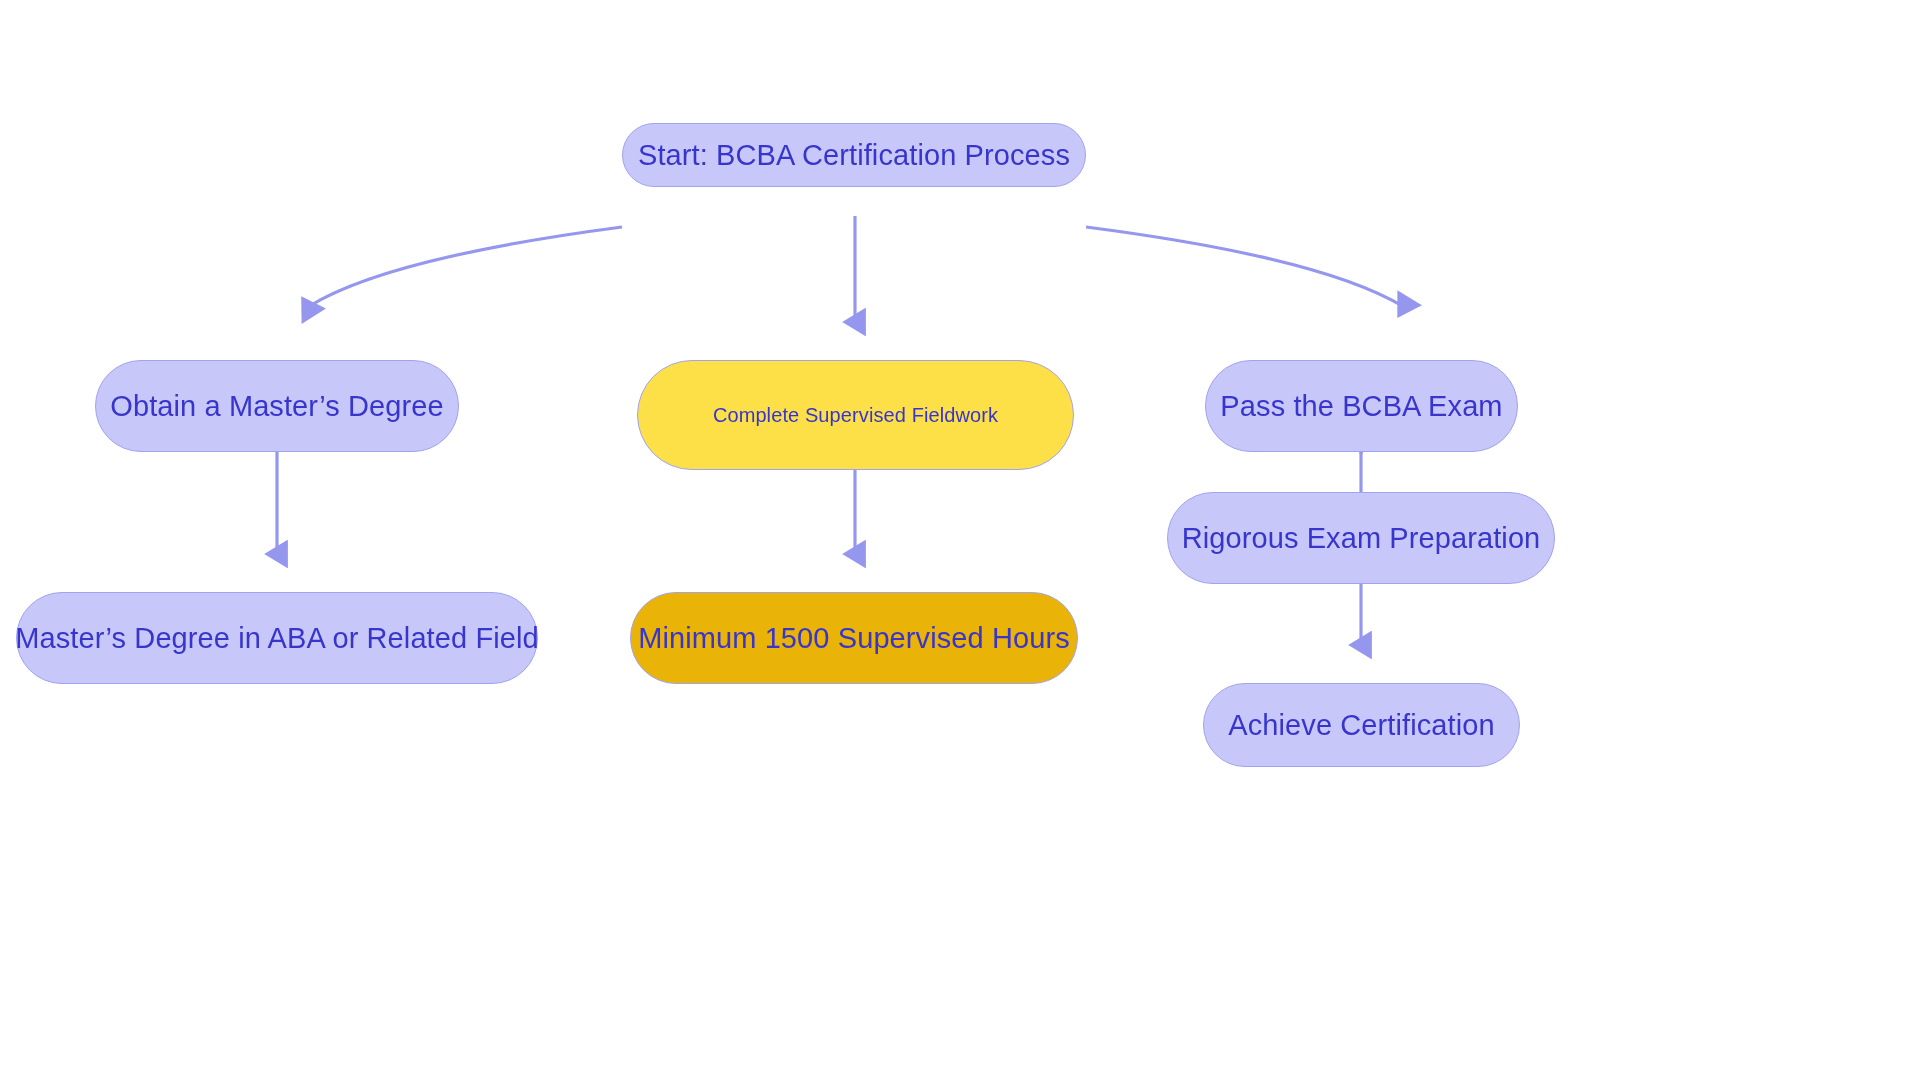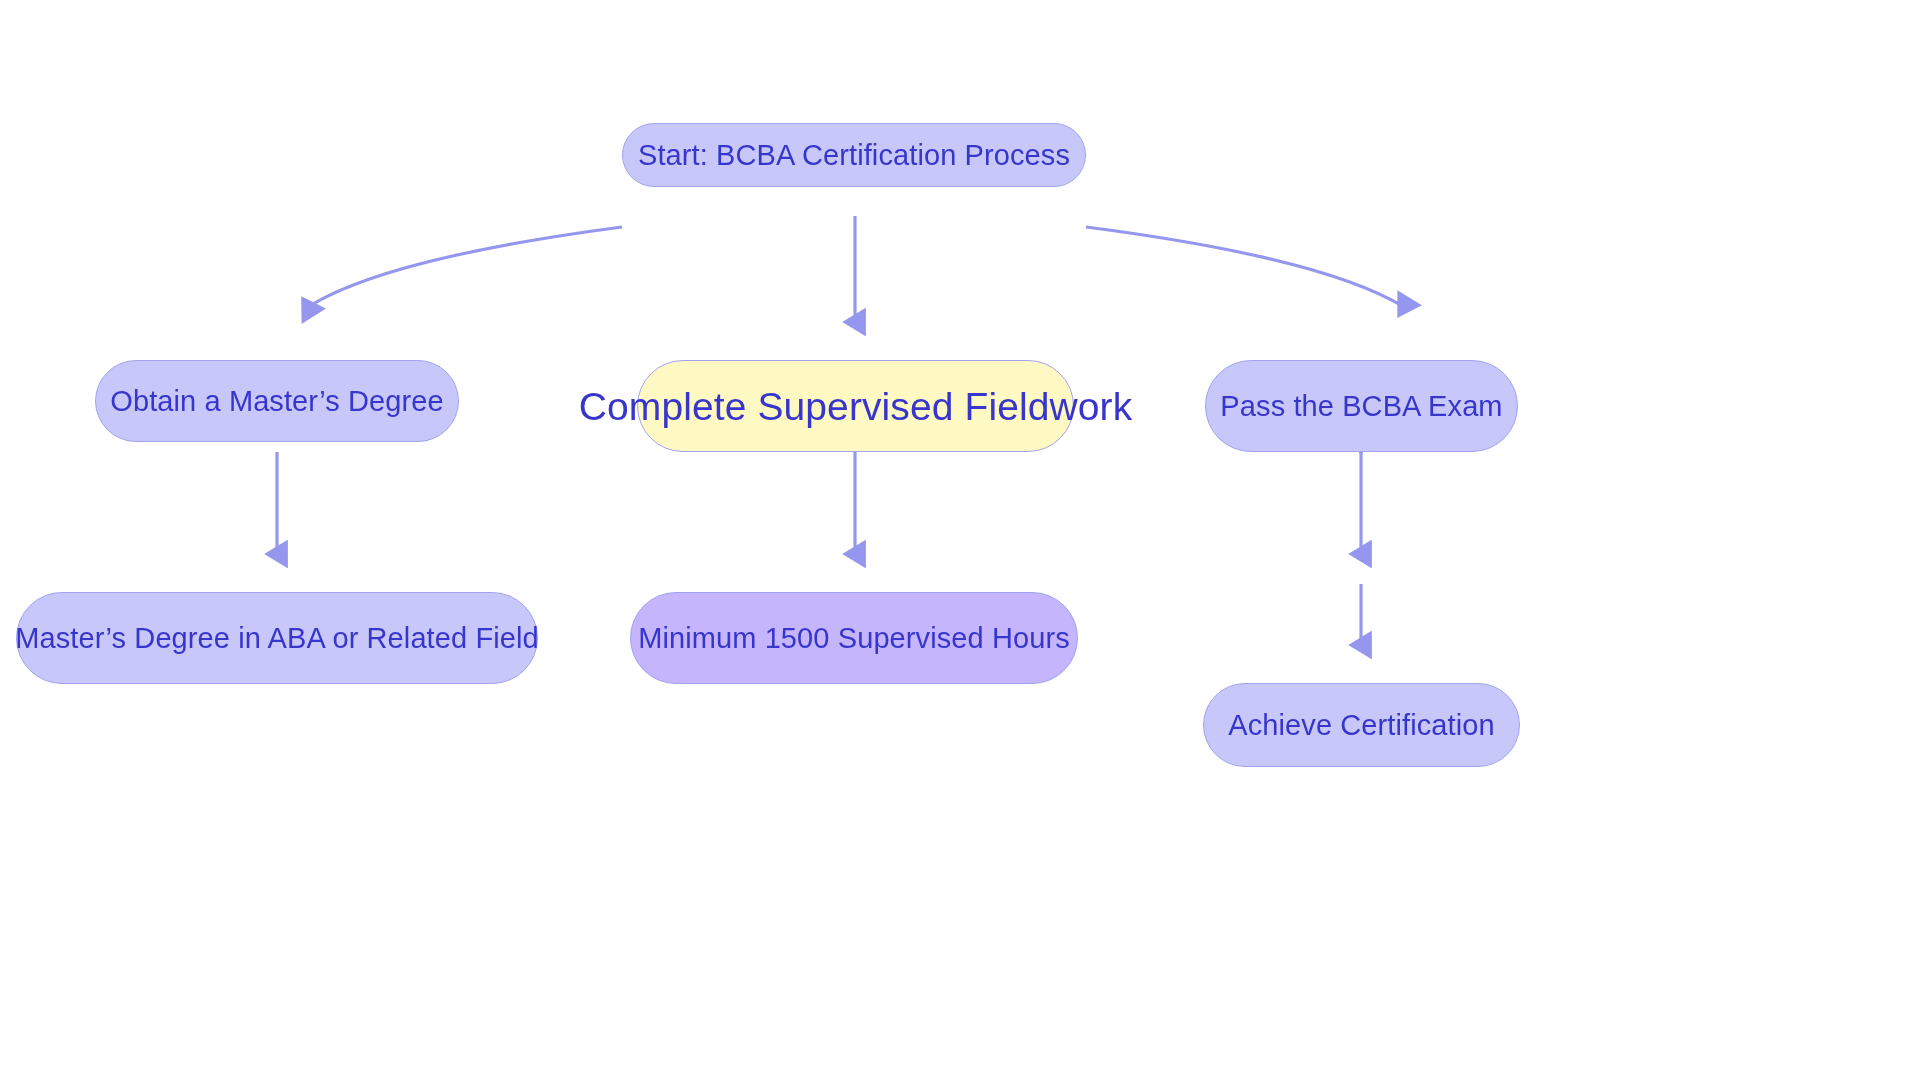--- a/index.html
+++ b/index.html
@@ -72,38 +72,41 @@
     <path d="M 1361 452 L 1361 454" fill="none" stroke="#9597ef" stroke-width="3.2"></path>
     <path d="M 1361 452 L 1361 554" fill="none" stroke="#9597ef" stroke-width="3.2" marker-end="url(#arrowhead)"></path>
 
     <path d="M 1361 584 L 1361 645" fill="none" stroke="#9597ef" stroke-width="3.2" marker-end="url(#arrowhead)"></path>
   </svg>
 
   <div class="node" style="left: 622px; top: 123px; width: 464px; height: 64px; font-size: 29px; background: rgb(199, 200, 249); border-color: rgb(162, 163, 239); color: rgb(56, 53, 205);">
     <span class="node-label">Start: BCBA Certification Process</span>
   </div>
 
-  <div class="node" style="left: 95px; top: 360px; width: 364px; height: 82px; font-size: 29px; background: rgb(199, 200, 249); border-color: rgb(162, 163, 239); color: rgb(56, 53, 205);">
+  <div class="node" style="left: 95px; top: 360px; width: 364px; height: 92px; font-size: 29px; background: rgb(199, 200, 249); border-color: rgb(162, 163, 239); color: rgb(56, 53, 205);">
     <span class="node-label">Obtain a Master’s Degree</span>
   </div>
 
-  <div class="node" style="left: 637px; top: 360px; width: 437px; height: 92px; font-size: 39px; background: #fef9c3; border-color: rgb(162, 163, 239); color: rgb(56, 53, 205);">
+  <div class="node" style="left: 637px; top: 360px; width: 437px; height: 110px; font-size: 20px; background: #fde047; border-color: rgb(162, 163, 239); color: rgb(56, 53, 205);">
     <span class="node-label">Complete Supervised Fieldwork</span>
   </div>
 
   <div class="node" style="left: 1205px; top: 360px; width: 313px; height: 92px; font-size: 29px; background: rgb(199, 200, 249); border-color: rgb(162, 163, 239); color: rgb(56, 53, 205);">
     <span class="node-label">Pass the BCBA Exam</span>
   </div>
 
   <div class="node" style="left: 16px; top: 592px; width: 522px; height: 92px; font-size: 29px; background: rgb(199, 200, 249); border-color: rgb(162, 163, 239); color: rgb(56, 53, 205);">
     <span class="node-label">Master’s Degree in ABA or Related Field</span>
   </div>
 
-  <div class="node" style="left: 630px; top: 592px; width: 448px; height: 92px; font-size: 29px; background: #c4b5fd; border-color: rgb(162, 163, 239); color: rgb(56, 53, 205); text-align: right;">
+  <div class="node" style="left: 630px; top: 592px; width: 448px; height: 92px; font-size: 29px; background: #eab308; border-color: rgb(162, 163, 239); color: rgb(56, 53, 205); text-align: right;">
     <span class="node-label">Minimum 1500 Supervised Hours</span>
   </div>
 
+  <div class="node" style="left: 1167px; top: 492px; width: 388px; height: 92px; font-size: 29px; background: rgb(199, 200, 249); border-color: rgb(162, 163, 239); color: rgb(56, 53, 205);">
+    <span class="node-label">Rigorous Exam Preparation</span>
+  </div>
 
   <div class="node" style="left: 1203px; top: 683px; width: 317px; height: 84px; font-size: 29px; background: rgb(199, 200, 249); border-color: rgb(162, 163, 239); color: rgb(56, 53, 205);">
     <span class="node-label">Achieve Certification</span>
   </div>
 
 </div>
 
 </body></html>

